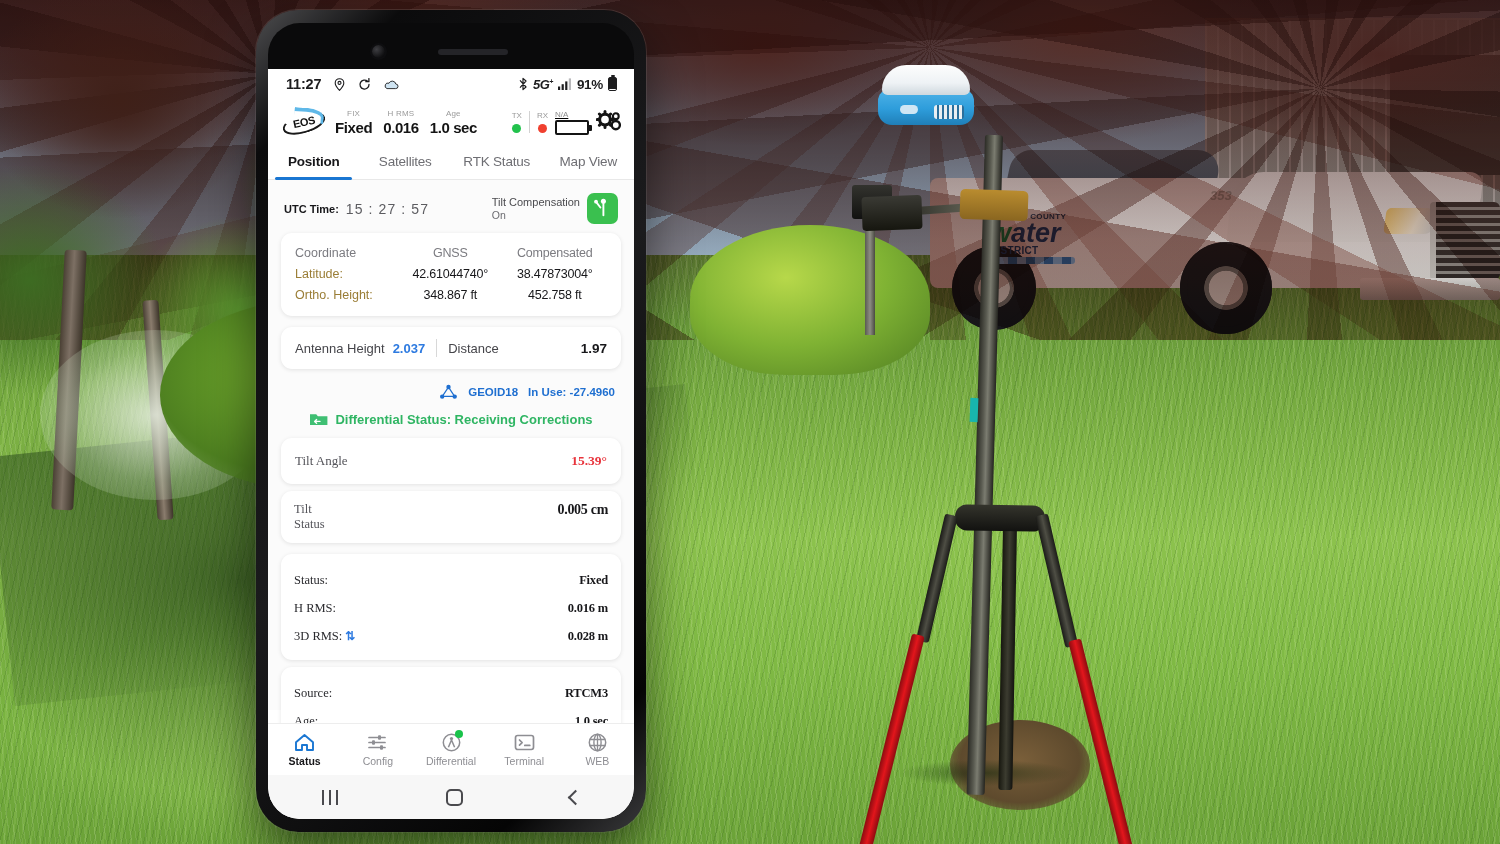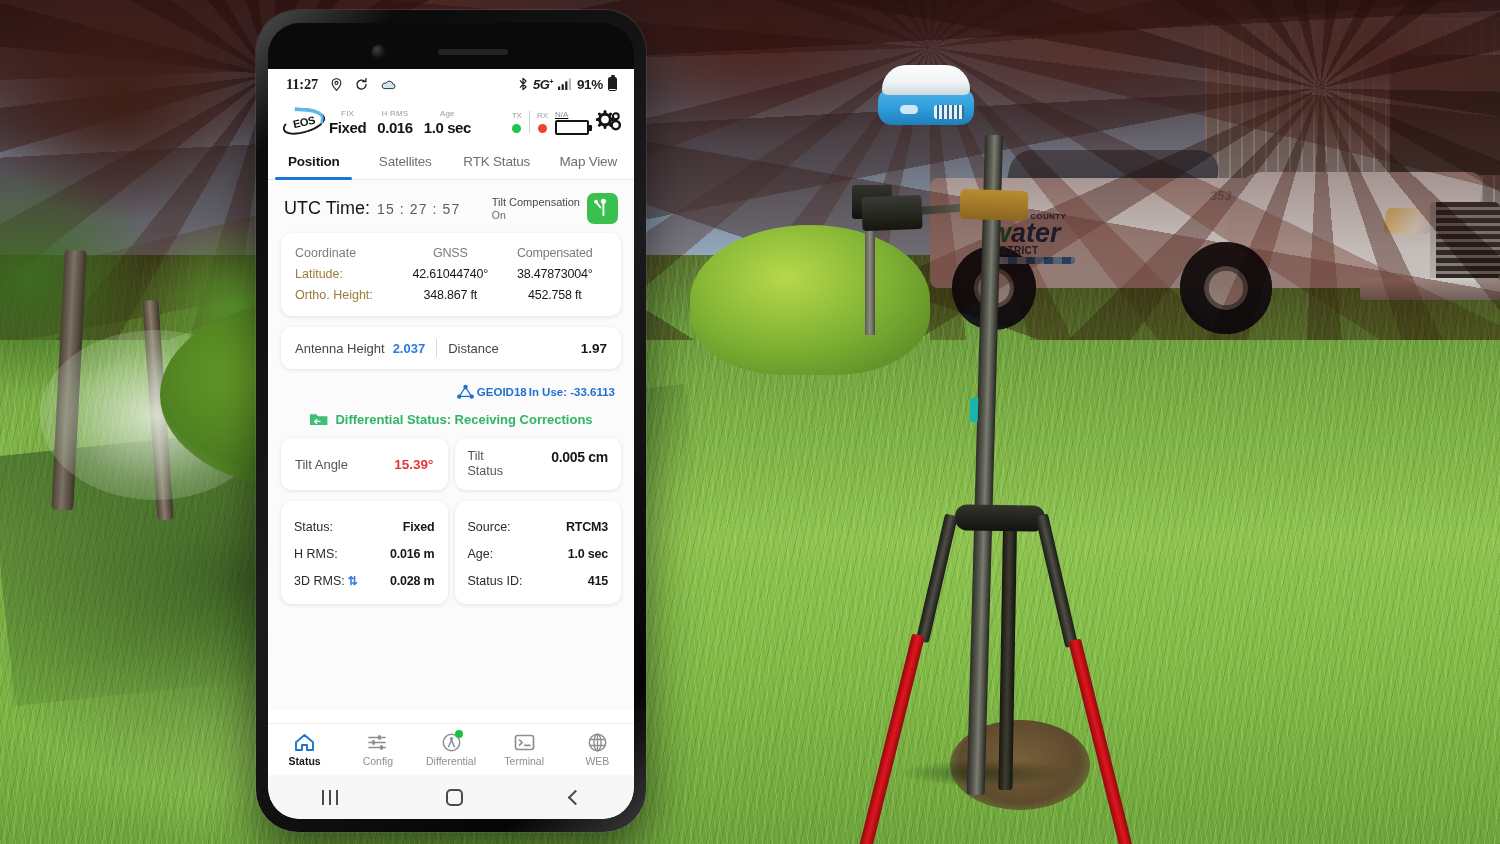--- a/index.html
+++ b/index.html
@@ -291,21 +291,21 @@
   .screen {
     position:absolute; left:0; top:46px; width:366px; height:750px;
     background:#ffffff; border-radius: 0 0 30px 30px; overflow:hidden;
   }
 
   
   .statusbar {
     height: 30px; display:flex; align-items:center; justify-content:space-between;
     padding: 0 17px 0 18px; background:#fff; color:#1d1d1f;
   }
-  .sb-left { display:flex; align-items:center; gap:13px;font-family:Liberation Serif, serif; }
+  .sb-left { display:flex; align-items:center; gap:13px; }
   .sb-time { font-size: 14.5px; font-weight:600; letter-spacing:-.2px; }
   .sb-right { display:flex; align-items:center; gap:5px; }
   .sb-batt-txt { font-size:13.5px; font-weight:600; letter-spacing:-.3px;}
   .sb-5g { font-size:13px; font-weight:800; font-style:italic; letter-spacing:-.5px;}
   .sb-5g sup { font-size:7px; font-weight:700;}
   .batt-glyph {
     width:9px; height:14px; border:1.6px solid #1d1d1f; border-radius:2px;
     position:relative; background: linear-gradient(180deg,#1d1d1f 0 88%, #fff 88% 100%);
   }
   .batt-glyph::before{content:"";position:absolute;left:2px;top:-3.2px;width:4px;height:2px;background:#1d1d1f;border-radius:1px;}
@@ -324,21 +324,21 @@
   }
   .eos-swoosh {
     position:absolute; left:12px; top:1px; width:30px; height:15px;
     border-top: 4px solid #5fb8e8; border-right: 3px solid #5fb8e8;
     border-radius: 0 60% 0 0; transform: rotate(4deg);
   }
   .eos-txt {
     position:absolute; left:11px; top:9px; font-size:11px; font-weight:800; color:#111;
     letter-spacing:-.5px; transform: rotate(-12deg);
   }
-  .hdr-stats { display:flex; align-items:flex-end; gap:11px; margin-left:3px; }
+  .hdr-stats { display:flex; align-items:flex-end; gap:11px; margin-left:9px; }
   .hdr-stat { text-align:center; }
   .hdr-stat-lbl { font-size:8px; color:#9a9a9a; letter-spacing:.2px; line-height:10px; }
   .hdr-stat-val { font-size:15px; font-weight:700; color:#141414; letter-spacing:-.4px; line-height:17px; }
   .hdr-right { margin-left:auto; display:flex; align-items:center; gap:7px; }
   .txrx { display:flex; align-items:center; gap:7px; }
   .txrx-col { text-align:center; }
   .txrx-lbl { font-size:8px; color:#9a9a9a; line-height:10px; }
   .dot { width:9px; height:9px; border-radius:50%; margin:3px auto 0; }
   .dot-tx { background:#22c24d; }
   .dot-rx { background:#f0402f; }
@@ -360,21 +360,21 @@
   .tab.active { color:#17171a; font-weight:700; }
   .tab.active::after {
     content:""; position:absolute; left:8%; right:8%; bottom:-1px; height:3px;
     background:#1976d2; border-radius:2px;
   }
 
   
   .app-body { background:#fbfbfb; height: 530px; padding: 0 13px; position:relative; }
 
   .utc-row { display:flex; align-items:center; padding: 13px 3px 9px; }
-  .utc-label { font-size:18px; font-weight:400; color:#17171a; }
+  .utc-label { font-size:11px; font-weight:700; color:#17171a; }
   .utc-value { font-size:14px; color:#5c5c60; margin-left:7px; letter-spacing:1.1px; }
   .tilt-comp { margin-left:auto; display:flex; align-items:center; gap:7px; }
   .tilt-comp-txt { line-height:13px; }
   .tilt-comp-t1 { font-size:11px; color:#4a4a4e; }
   .tilt-comp-t2 { font-size:10.5px; color:#6b6b70; }
   .tilt-badge {
     width:31px; height:31px; border-radius:7px; background:#3ac04f;
     position:relative;
   }
 
@@ -388,26 +388,26 @@
   .coord-table td.lbl { color:#9a7d35; text-align:left; width:33%; }
   .coord-table td.v1, .coord-table td.v2 { color:#17171a; text-align:center; width:33.5%; letter-spacing:-.2px; }
 
   .ant-card { padding: 12px 14px; display:flex; align-items:center; margin-bottom:13px; }
   .ant-lbl { font-size:13px; color:#45454a; }
   .ant-val { font-size:13px; color:#2d7ae0; margin-left:8px; font-weight:600; }
   .ant-sep { width:1px; height:18px; background:#d8d8d8; margin: 0 11px; }
   .dist-lbl { font-size:13px; color:#45454a; }
   .dist-val { font-size:13.5px; color:#17171a; font-weight:700; margin-left:auto; }
 
-  .geoid-row { display:flex; align-items:center; justify-content:flex-end; gap:2px; padding: 2px 6px 8px; }
+  .geoid-row { display:flex; align-items:center; justify-content:flex-end; gap:10px; padding: 2px 6px 8px; }
   .geoid-txt { font-size:11.5px; color:#1f6fd0; font-weight:600; }
   .diff-row { display:flex; align-items:center; justify-content:center; gap:6px; padding: 3px 0 11px; }
   .diff-txt { font-size:13px; color:#2fb563; font-weight:600; }
 
-  .grid2 { display:grid; grid-template-columns: 1fr 1fr; gap: 7px; }
+  .grid2 { display:grid; grid-template-columns: 1fr; gap: 7px; font-family: Liberation Serif, serif; }
   .tilt-angle-card { padding: 15px 14px; display:flex; align-items:center; }
   .tilt-angle-lbl { font-size:13px; color:#54545a; }
   .tilt-angle-val { margin-left:auto; font-size:13.5px; color:#e8343c; font-weight:700; }
   .tilt-status-card { padding: 11px 13px; display:flex; align-items:flex-start; }
   .tilt-status-lbl { font-size:12.5px; color:#54545a; line-height:15px; }
   .tilt-status-val { margin-left:auto; font-size:14px; color:#17171a; font-weight:700; letter-spacing:-.3px; }
 
   .kv-card { padding: 12px 13px 10px; }
   .kv-row { display:flex; align-items:center; padding: 6.5px 0; font-size:12.5px; }
   .kv-k { color:#2a2a2e; }
@@ -663,21 +663,21 @@
         <div class="geoid-row">
           <svg width="19" height="16" viewBox="0 0 19 16">
             <g stroke="#1f6fd0" stroke-width="1.2" fill="none">
               <path d="M9.5 3.2L3.3 12.4M9.5 3.2L15.6 12.4M3.3 12.4h12.3"></path>
             </g>
             <circle cx="9.5" cy="3" r="2.2" fill="#1f6fd0"></circle>
             <circle cx="3.2" cy="12.6" r="2.2" fill="#1f6fd0"></circle>
             <circle cx="15.7" cy="12.6" r="2.2" fill="#1f6fd0"></circle>
           </svg>
           <span class="geoid-txt">GEOID18</span>
-          <span class="geoid-txt">In Use: -33.6113</span>
+          <span class="geoid-txt">In Use: -27.4960</span>
         </div>
 
         <div class="diff-row">
           <svg width="20" height="16" viewBox="0 0 20 16">
             <path d="M1 3.2h6.2l1.7 2H18.4V14H1z" fill="#3fbf73"></path>
             <path d="M6.2 10.4H11M7.6 8.6l-2 1.8 2 1.8" stroke="#ffffff" stroke-width="1.4" fill="none" stroke-linecap="round" stroke-linejoin="round"></path>
           </svg>
           <span class="diff-txt">Differential Status: Receiving Corrections</span>
         </div>
 

